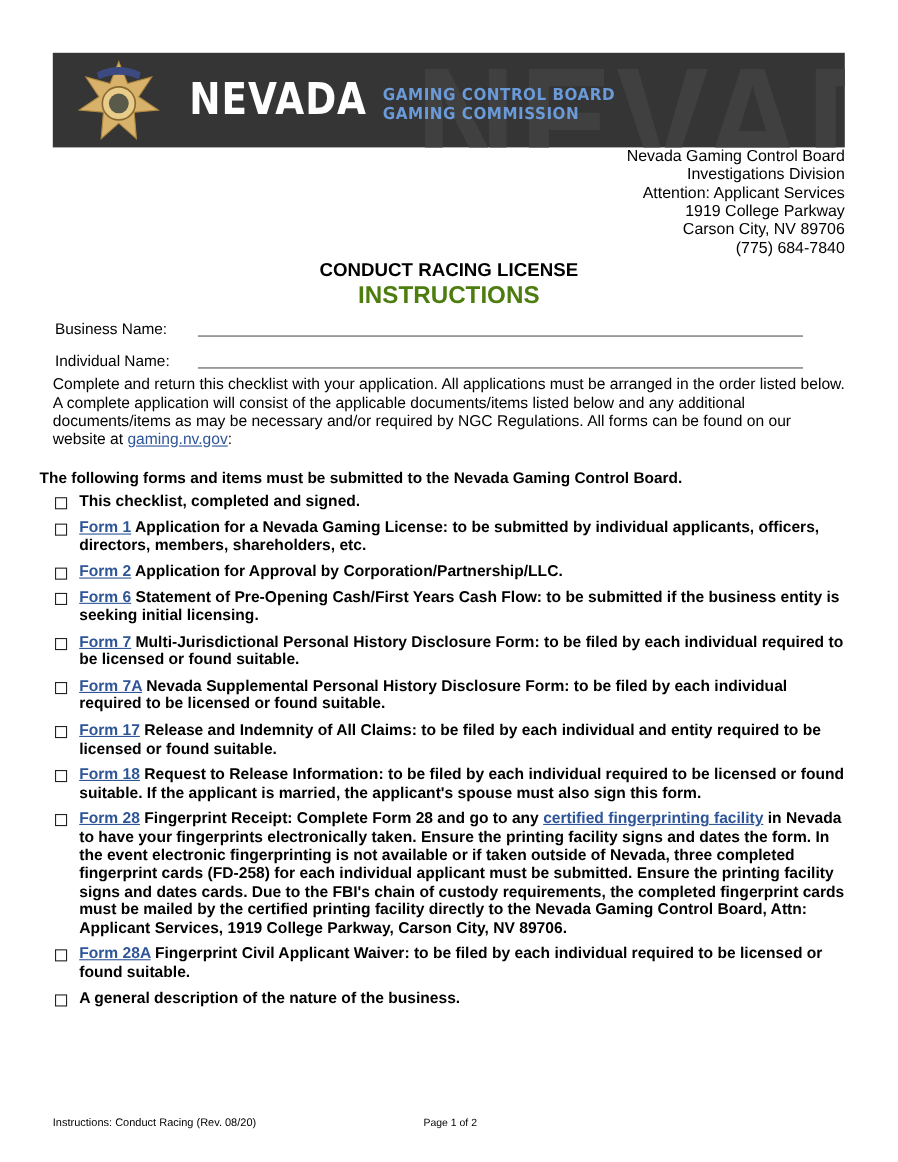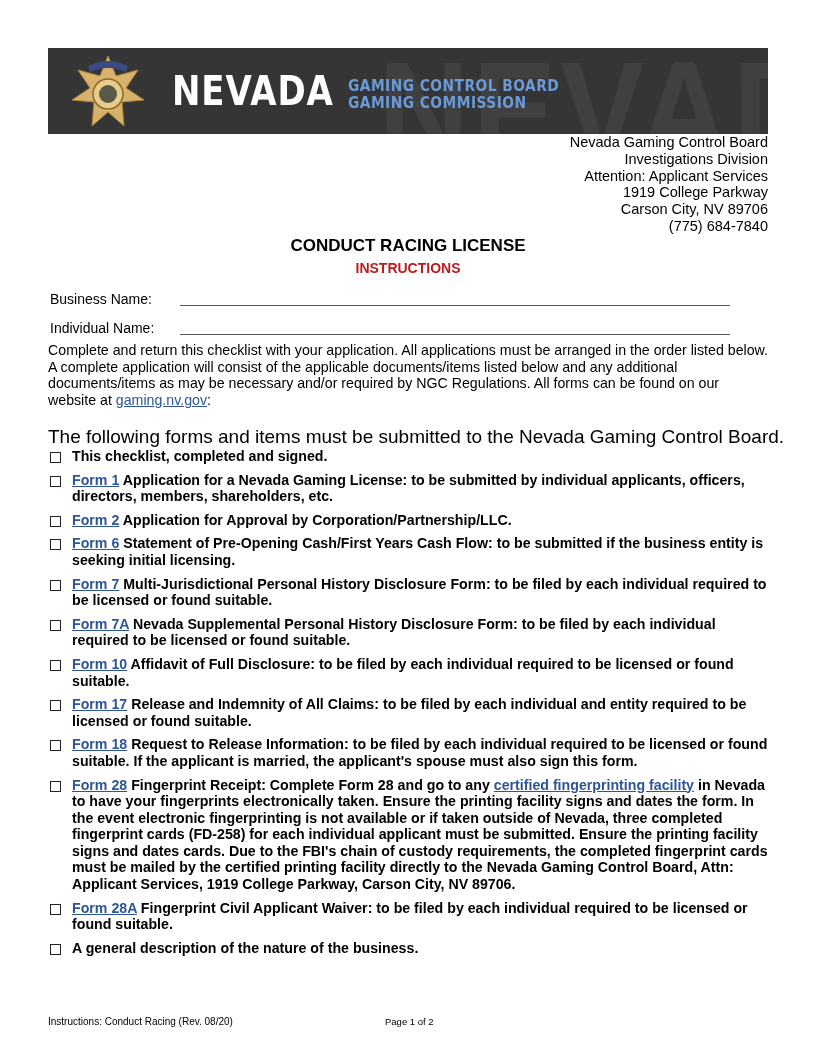--- a/index.html
+++ b/index.html
@@ -15,26 +15,26 @@
             color: #ffffff; letter-spacing: 1px; transform: scaleX(0.85); transform-origin: left top;
             font-family: "DejaVu Sans", sans-serif; line-height: 42px; }
   .banner .sub { position: absolute; left: 300px; top: 30px; color: #6a9ad8; font-weight: bold;
             font-size: 15px; line-height: 17px; letter-spacing: 0.5px;
             font-family: "DejaVu Sans", sans-serif; transform: scaleX(0.92); transform-origin: left top; }
   .address { position: absolute; right: 48px; top: 134px; text-align: right; font-size: 14.5px;
             line-height: 16.8px; }
   .title { position: absolute; left: 0; width: 816px; top: 236px; text-align: center;
             font-weight: bold; font-size: 17px; line-height: 20px; }
   .subtitle { position: absolute; left: 0; width: 816px; top: 258px; text-align: center;
-            font-weight: bold; font-size: 14px; color: #b91c1c; line-height: 20px; }
+            font-weight: bold; font-size: 22px; color: #4d7c0f; line-height: 20px; }
   .field { position: absolute; left: 50px; font-size: 14px; }
   .field .line { position: absolute; left: 130px; width: 550px; border-bottom: 1px solid #555; top: 14px; }
   .intro { position: absolute; left: 48px; top: 342px; width: 722px; font-size: 14.2px; line-height: 16.6px; }
   a.link { color: #2e5597; text-decoration: underline; }
-  .lead { position: absolute; left: 48px; top: 426px; font-size: 19px; font-weight: normal; }
+  .lead { position: absolute; left: 36px; top: 426px; font-size: 14px; font-weight: bold; }
   .items { position: absolute; left: 48px; top: 448px; width: 724px; list-style: none; margin: 0; padding: 0; font-weight: bold; }
   .items li { position: relative; padding-left: 24px; font-size: 14.2px; line-height: 16.6px; margin-bottom: 7px; }
   .items .box { position: absolute; left: 2px; top: 4px; width: 9px; height: 9px; border: 1px solid #222; }
   .footer-left { position: absolute; left: 48px; top: 1016px; font-size: 10px; }
   .footer-right { position: absolute; left: 385px; top: 1016px; font-size: 9.5px; }
 </style>
 </head>
 <body>
 
 <div class="banner">
@@ -77,21 +77,20 @@
 
 <div class="lead">The following forms and items must be submitted to the Nevada Gaming Control Board.</div>
 
 <ul class="items">
   <li><span class="box"></span><span>This checklist, completed and signed.</span></li>
   <li><span class="box"></span><a class="link">Form 1</a><span> Application for a Nevada Gaming License: to be submitted by individual applicants, officers, directors, members, shareholders, etc.</span></li>
   <li><span class="box"></span><a class="link">Form 2</a><span> Application for Approval by Corporation/Partnership/LLC.</span></li>
   <li><span class="box"></span><a class="link">Form 6</a><span> Statement of Pre-Opening Cash/First Years Cash Flow: to be submitted if the business entity is seeking initial licensing.</span></li>
   <li><span class="box"></span><a class="link">Form 7</a><span> Multi-Jurisdictional Personal History Disclosure Form: to be filed by each individual required to be licensed or found suitable.</span></li>
   <li><span class="box"></span><a class="link">Form 7A</a><span> Nevada Supplemental Personal History Disclosure Form: to be filed by each individual required to be licensed or found suitable.</span></li>
-  <li><span class="box"></span><a class="link">Form 10</a><span> Affidavit of Full Disclosure: to be filed by each individual required to be licensed or found suitable.</span></li>
   <li><span class="box"></span><a class="link">Form 17</a><span> Release and Indemnity of All Claims: to be filed by each individual and entity required to be licensed or found suitable.</span></li>
   <li><span class="box"></span><a class="link">Form 18</a><span> Request to Release Information: to be filed by each individual required to be licensed or found suitable. If the applicant is married, the applicant's spouse must also sign this form.</span></li>
   <li><span class="box"></span><a class="link">Form 28</a><span> Fingerprint Receipt: Complete Form 28 and go to any </span><a class="link">certified fingerprinting facility</a><span> in Nevada to have your fingerprints electronically taken. Ensure the printing facility signs and dates the form. In the event electronic fingerprinting is not available or if taken outside of Nevada, three completed fingerprint cards (FD-258) for each individual applicant must be submitted.  Ensure the printing facility signs and dates cards. Due to the FBI's chain of custody requirements, the completed fingerprint cards must be mailed by the certified printing facility directly to the Nevada Gaming Control Board, Attn: Applicant Services, 1919 College Parkway, Carson City, NV 89706.</span></li>
   <li><span class="box"></span><a class="link">Form 28A</a><span> Fingerprint Civil Applicant Waiver: to be filed by each individual required to be licensed or found suitable.</span></li>
   <li><span class="box"></span><span>A general description of the nature of the business.</span></li>
 </ul>
 
 <div class="footer-left">Instructions: Conduct Racing (Rev. 08/20)</div>
 <div class="footer-right">Page 1 of 2</div>
 

